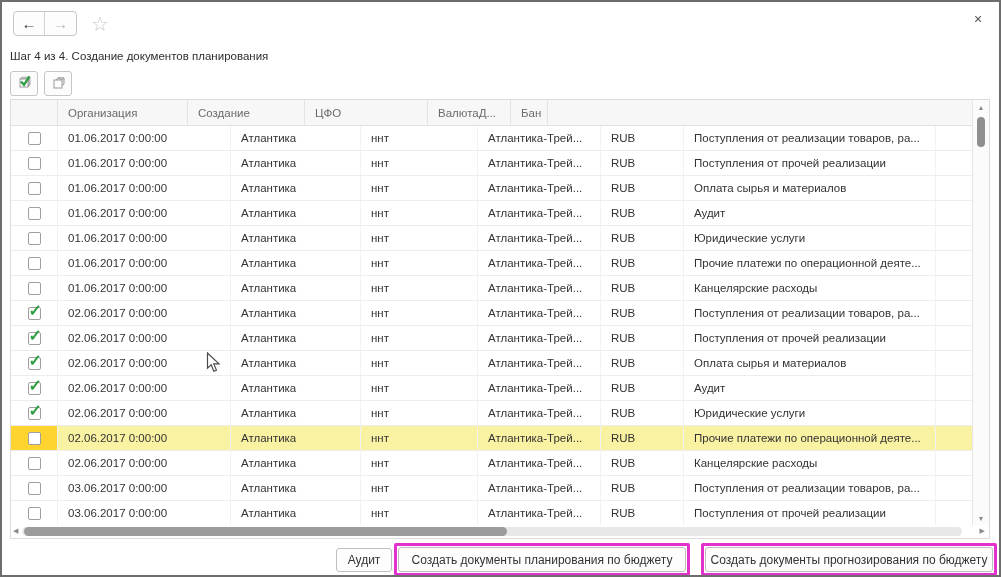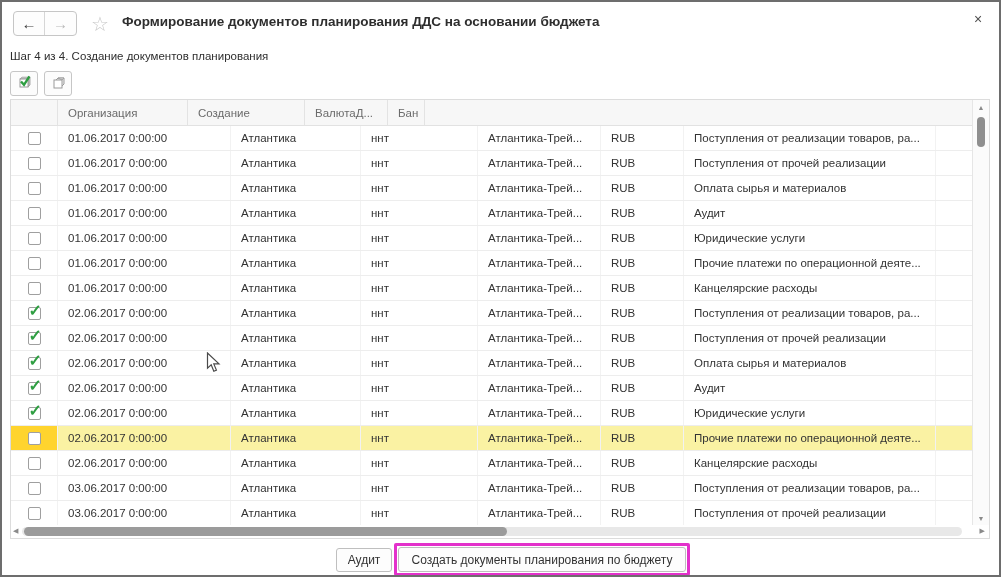--- a/index.html
+++ b/index.html
@@ -65,21 +65,20 @@
 <body>
 
 <div class="window">
   <div class="frame"></div>
 
   <div class="nav-group">
     <button class="nav-btn back">←</button>
     <button class="nav-btn fwd">→</button>
   </div>
   <span class="star">☆</span>
-  <div class="title">Формирование документов планирования ДДС на основании бюджета</div>
   <button class="close-btn">×</button>
 
   <div class="step-label">Шаг 4 из 4. Создание документов планирования</div>
 
   <div class="toolbar">
     <button class="tool-btn">
       <span>
         <svg width="17" height="16" viewBox="0 0 17 16">
           <path d="M4 5 L12 5 L14 3.2 L6 3.2 Z" fill="#d9d9d9" stroke="#9a9a9a" stroke-width="0.8"></path>
           <path d="M12 5 L14 3.2 L14 11 L12 13 Z" fill="#c4c4c4" stroke="#9a9a9a" stroke-width="0.8"></path>
@@ -97,20 +96,21 @@
         </svg>
       </span>
     </button>
   </div>
 
   <div class="table">
     <div class="thead" id="thead">
         <div class="th" style="width: 47px;"></div>
         <div class="th" style="width: 130px;">Организация</div>
         <div class="th" style="width: 117px;">Создание</div>
+        <div class="th" style="width: 123px;">ЦФО</div>
         <div class="th" style="width: 83px;">ВалютаД...</div>
         <div class="th" style="width: 37px;">Бан</div>
       </div>
     <div class="tbody" id="tbody">
         <div class="tr">
           <div class="td cb-cell" style="width: 47px;">
             <span class="cb"></span>
           </div>
           <div class="td" style="width: 173px;">01.06.2017 0:00:00</div>
           <div class="td" style="width: 130px;">Атлантика</div>
@@ -314,19 +314,22 @@
         <div class="h-thumb"></div>
       </div>
       <div class="h-arrow right">▶</div>
     </div>
   </div>
 
   <button class="btn btn-back">Аудит</button>
   <div class="annot a1">
     <button class="btn">Создать документы планирования по бюджету</button>
   </div>
+  <div class="annot a2">
+    <button class="btn">Создать документы прогнозирования по бюджету</button>
+  </div>
 
   <div class="cursor">
     <svg width="15" height="22" viewBox="0 0 15 22">
       <path d="M1.5 1 L1.5 16.2 L5.2 12.8 L7.8 19.2 L10.4 18.1 L7.8 11.9 L13 11.9 Z" fill="#ffffff" stroke="#4a4a4a" stroke-width="1.2"></path>
     </svg>
   </div>
 </div>
 
 </body></html>

